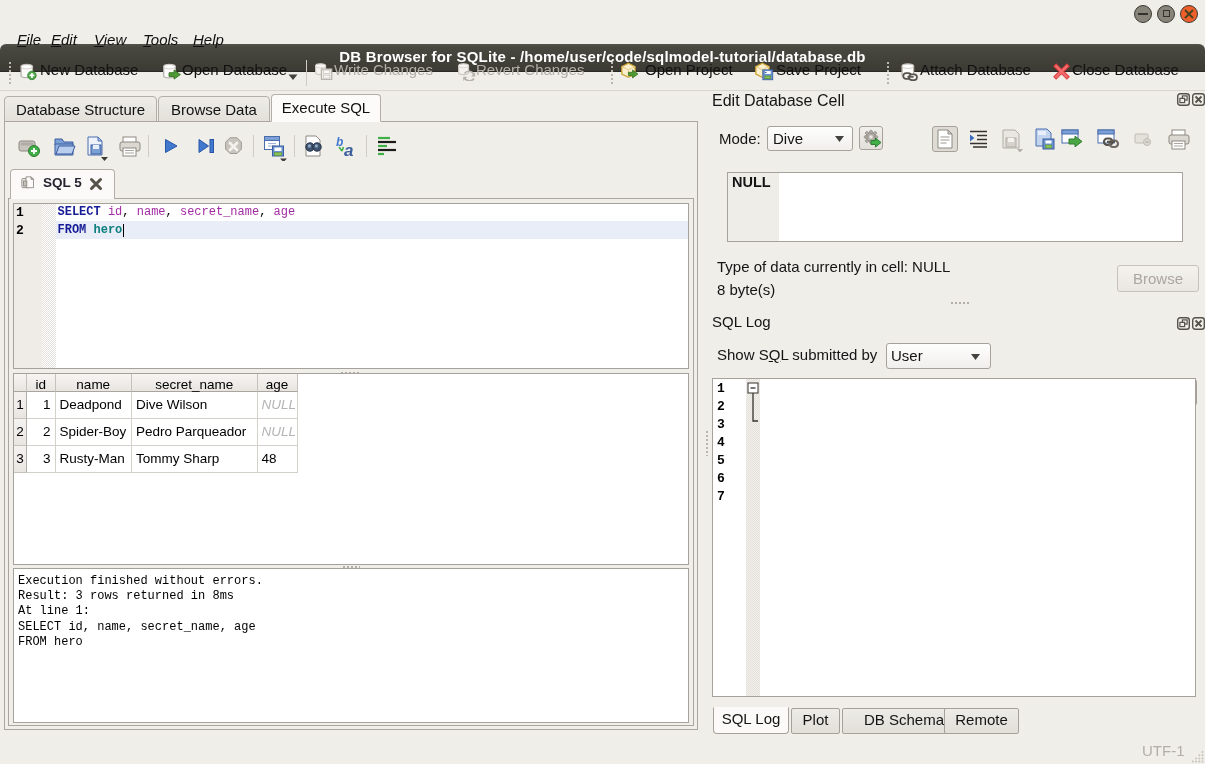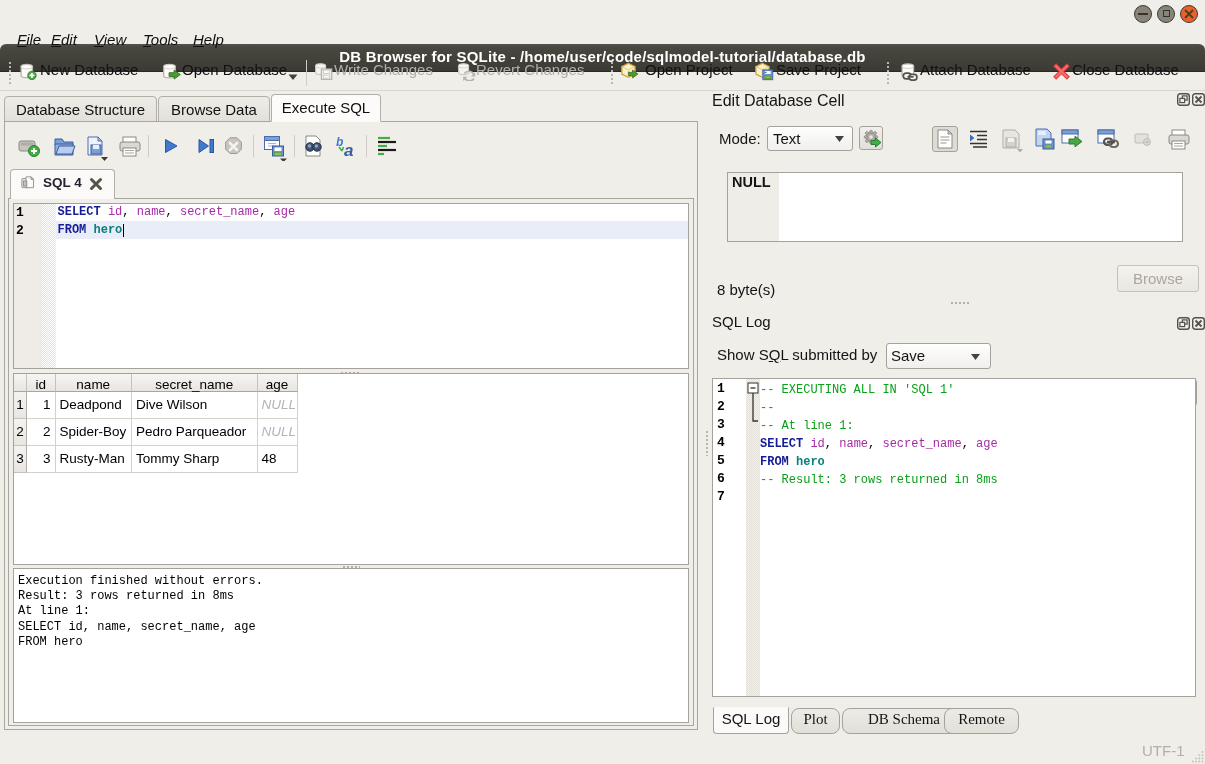--- a/index.html
+++ b/index.html
@@ -32,21 +32,21 @@
 .hcell { position:absolute; top:0; height:18px; background:linear-gradient(#f7f5f2,#e8e5e1);
   border-right:1px solid #c6c2bb; border-bottom:1px solid #aaa69f; text-align:center; line-height:21px; color:#000; }
 .rhcell { position:absolute; left:0; width:13px; height:27px; background:linear-gradient(#f5f3f0,#e9e6e2);
   border-right:1px solid #b3aea8; border-bottom:1px solid #c6c2bb; text-align:center; line-height:26px; color:#000; }
 .dcell { position:absolute; height:27px; border-right:1px solid #d4d0ca; border-bottom:1px solid #d4d0ca;
   line-height:26px; padding:0 4px; color:#000; }
 .nullc { color:#b4b4b4; font-style:italic; }
 .checker { background-color:#fff; background-image:linear-gradient(45deg,#e5e2dd 25%,transparent 25%,transparent 75%,#e5e2dd 75%), linear-gradient(45deg,#e5e2dd 25%,transparent 25%,transparent 75%,#e5e2dd 75%); background-position:0 0,1px 1px; background-size:2px 2px; }
 .checker2 { background-color:#f3f1ed; background-image:linear-gradient(45deg,#e3e0da 25%,transparent 25%,transparent 75%,#e3e0da 75%), linear-gradient(45deg,#e3e0da 25%,transparent 25%,transparent 75%,#e3e0da 75%); background-position:0 0,1px 1px; background-size:2px 2px; }
 .btab { top:617px; height:26px; background:linear-gradient(#edebe7,#e2dfd9); border:1px solid #a6a29b;
-  border-radius:8px; text-align:center; line-height:21px; font-size:15px; color:#141414;font-family:Liberation Serif, serif; }
+  border-radius:2px; text-align:center; line-height:21px; font-size:15px; color:#141414; }
 </style>
 </head>
 <body>
 <div class="abs" id="titlebar">
     <div id="titletext">DB Browser for SQLite - /home/user/code/sqlmodel-tutorial/database.db</div>
   </div>
 
 <div class="abs winbtn" style="left:1134px; background:#888479; border:1px solid #3c3b36;"></div>
 <div class="abs winbtn" style="left:1157px; background:#888479; border:1px solid #3c3b36;"></div>
 <div class="abs winbtn" style="left:1180px; background:#ee5f2b; border:1px solid #3c3b36;"></div>
@@ -207,21 +207,21 @@
     <path d="M1 18 h6" stroke="#3faf46" stroke-width="2.2"></path>
   </svg>
 
   <div class="abs" style="left:6px; top:46px; width:105px; height:30px; background:#fbfaf9; border:1px solid #b3aea8; border-bottom:none; border-radius:4px 4px 0 0;"></div>
   <svg class="abs" style="left:17px; top:53px;" width="15" height="15" viewBox="0 0 18 18">
     <rect x="1" y="3" width="9" height="11" rx="1" fill="#e9e6e2" stroke="#8a867f"></rect>
     <path d="M6 1 h6 l3 3 v10 h-9 z" fill="#fcfbfa" stroke="#8a867f"></path>
     <path d="M12 1 l3 3 h-3 z" fill="#d5d1cb" stroke="#8a867f"></path>
     <rect x="3" y="6" width="4" height="6" fill="#c6c2bb" stroke="#8a867f"></rect>
   </svg>
-  <div class="abs" style="left:39px; top:52px; font-size:13.5px; font-weight:bold; color:#26242f;">SQL 4</div>
+  <div class="abs" style="left:39px; top:52px; font-size:13.5px; font-weight:bold; color:#26242f;">SQL 5</div>
   <svg class="abs" style="left:85px; top:54px;" width="14" height="14" viewBox="0 0 14 14">
       <path d="M2.5 2.5 L11.5 11.5 M11.5 2.5 L2.5 11.5" stroke="#555248" stroke-width="3" stroke-linecap="round"></path>
     </svg>
 
   <div class="abs" style="left:4px; top:75px; width:686px; height:528px; border:1px solid #aaa69f; background:#f0eee9; z-index:-1;"></div>
 
   <div class="whitebox" style="left:9px; top:80px; width:676px; height:166px; border-color:#a5a19b;">
     <div class="abs" style="left:0; top:0; width:28px; height:164px; background:#efece7;"></div>
     <div class="abs checker" style="left:28px; top:0; width:14px; height:164px;"></div>
     <div class="abs mono" style="left:2px; top:0px; font-size:13px; font-weight:bold; line-height:18px; color:#000;">1<br>2</div>
@@ -271,21 +271,21 @@
     <rect x="0.7" y="0.7" width="11.6" height="11.6" rx="2.5" fill="none" stroke="#55524c" stroke-width="1.4"></rect>
     <rect x="5.4" y="2.9" width="4.7" height="4.2" fill="none" stroke="#55524c" stroke-width="1.2"></rect>
     <rect x="2.9" y="5.4" width="4.7" height="4.2" fill="#f0eee9" stroke="#55524c" stroke-width="1.2"></rect>
   </svg>
   <svg class="abs" style="left:491.5px; top:2px;" width="13" height="13" viewBox="0 0 13 13">
     <rect x="0.7" y="0.7" width="11.6" height="11.6" rx="2.5" fill="none" stroke="#55524c" stroke-width="1.4"></rect>
     <path d="M3.5 3.5 L9.5 9.5 M9.5 3.5 L3.5 9.5" stroke="#55524c" stroke-width="1.8"></path>
   </svg>
   <div class="abs" style="left:19px; top:39px; font-size:15px; color:#141414;">Mode:</div>
   <div class="abs" style="left:67px; top:35px; width:86px; height:25px; background:linear-gradient(#fefefe,#f1efec); border:1px solid #a6a29b; border-radius:3px;">
-    <span style="position:absolute; left:5px; top:3px; font-size:15px; color:#141414;">Text</span>
+    <span style="position:absolute; left:5px; top:3px; font-size:15px; color:#141414;">Dive</span>
     <svg style="position:absolute; right:8px; top:9px;" width="9" height="6">
         <path d="M0 0 h9 l-4.5 6 z" fill="#44423d"></path>
       </svg>
   </div>
   <div class="abs" style="left:159px; top:35px; width:24px; height:24px; background:linear-gradient(#f2f0ec,#e2dfd9); border:1px solid #a6a29b; border-radius:3px;">
     <svg style="position:absolute; left:2px; top:2px;" width="20" height="20" viewBox="0 0 20 20">
       <g fill="#b1ada6" stroke="#8d8982" stroke-width="0.8">
       <circle cx="9" cy="8" r="4.6"></circle>
       <rect x="7.7" y="1.4" width="2.6" height="3" rx="0.8"></rect>
           <rect x="7.7" y="11.6" width="2.6" height="3" rx="0.8"></rect>
@@ -344,57 +344,52 @@
     <rect x="5" y="1" width="13" height="6" fill="#fff" stroke="#8d8982"></rect>
     <rect x="2" y="6" width="20" height="9" rx="2" fill="#dbd7d1" stroke="#8d8982"></rect>
     <rect x="5" y="12" width="13" height="8" fill="#fff" stroke="#8d8982"></rect>
     <path d="M7 14.5 h9 M7 17 h9" stroke="#aaa69f"></path>
   </svg>
 
   <div class="abs" style="left:27px; top:81px; width:456px; height:70px; background:#fff; border:1px solid #a6a29b;">
     <div style="position:absolute; left:0; top:0; width:51px; height:68px; background:#efede8;"></div>
     <div style="position:absolute; left:4px; top:1px; font-size:14.5px; font-weight:bold; color:#141414;">NULL</div>
   </div>
+  <div class="abs" style="left:17px; top:167px; font-size:15px; color:#141414;">Type of data currently in cell: NULL</div>
   <div class="abs" style="left:17px; top:190px; font-size:15px; color:#141414;">8 byte(s)</div>
   <div class="abs" style="left:417px; top:174px; width:82px; height:27px; background:linear-gradient(#f4f2ee,#eae7e2); border:1px solid #c6c2bb; border-radius:3px; text-align:center; line-height:26px; font-size:15px; color:#aaa59e;">Browse</div>
   <div class="abs handle" style="left:250px; top:210px; width:20px; height:4px; background-image:radial-gradient(circle,#b3aea8 1px,transparent 1.2px); background-size:4px 4px;"></div>
 
   <div class="abs" style="left:12px; top:222px; font-size:15px; color:#141414;">SQL Log</div>
   <svg class="abs" style="left:477px; top:226px;" width="13" height="13" viewBox="0 0 13 13">
     <rect x="0.7" y="0.7" width="11.6" height="11.6" rx="2.5" fill="none" stroke="#55524c" stroke-width="1.4"></rect>
     <rect x="5.4" y="2.9" width="4.7" height="4.2" fill="none" stroke="#55524c" stroke-width="1.2"></rect>
     <rect x="2.9" y="5.4" width="4.7" height="4.2" fill="#f0eee9" stroke="#55524c" stroke-width="1.2"></rect>
   </svg>
   <svg class="abs" style="left:491.5px; top:226px;" width="13" height="13" viewBox="0 0 13 13">
     <rect x="0.7" y="0.7" width="11.6" height="11.6" rx="2.5" fill="none" stroke="#55524c" stroke-width="1.4"></rect>
     <path d="M3.5 3.5 L9.5 9.5 M9.5 3.5 L3.5 9.5" stroke="#55524c" stroke-width="1.8"></path>
   </svg>
   <div class="abs" style="left:17px; top:255px; font-size:15px; color:#141414;">Show S<u>Q</u>L submitted by</div>
   <div class="abs" style="left:186px; top:252px; width:105px; height:26px; background:linear-gradient(#fefefe,#f1efec); border:1px solid #a6a29b; border-radius:3px;">
-    <span style="position:absolute; left:4px; top:3px; font-size:15px; color:#141414;">Save</span>
+    <span style="position:absolute; left:4px; top:3px; font-size:15px; color:#141414;">User</span>
     <svg style="position:absolute; right:10px; top:10px;" width="9" height="6">
         <path d="M0 0 h9 l-4.5 6 z" fill="#44423d"></path>
       </svg>
   </div>
   <div class="abs" style="left:417px; top:252px; width:80px; height:27px; background:linear-gradient(#fdfdfc,#ebe8e3); border:1px solid #a6a29b; border-radius:3px; text-align:center; line-height:26px; font-size:15px; color:#141414;margin-top:36px;"><u>C</u>lear</div>
 
   <div class="abs" style="left:12px; top:287px; width:484px; height:319px; background:#fff; border:1px solid #a6a29b;">
     <div class="checker2" style="position:absolute; left:33px; top:0; width:14px; height:317px;"></div>
     <div class="mono" style="position:absolute; left:4px; top:1px; font-size:13px; font-weight:bold; line-height:18px; color:#000;">1<br>2<br>3<br>4<br>5<br>6<br>7</div>
     <svg style="position:absolute; left:34px; top:3px;" width="13" height="42" viewBox="0 0 13 42">
       <rect x="1" y="1" width="10" height="10" fill="#fff" stroke="#35332e"></rect>
       <path d="M3.5 6 h5" stroke="#3c3b36" stroke-width="1.4"></path>
       <path d="M6 11 V 39 h5" stroke="#35332e" fill="none" stroke-width="1.3"></path>
     </svg>
-    <div class="mono" style="position:absolute; left:47px; top:2px; font-size:12px; line-height:18px; white-space:pre;"><span style="color:#0aa019">-- EXECUTING ALL IN 'SQL 1'</span>
-<span style="color:#0aa019">--</span>
-<span style="color:#0aa019">-- At line 1:</span>
-<b style="color:#151c96">SELECT</b> <span style="color:#a32ba3">id</span>, <span style="color:#a32ba3">name</span>, <span style="color:#a32ba3">secret_name</span>, <span style="color:#a32ba3">age</span>
-<b style="color:#151c96">FROM</b> <b style="color:#0b7e7e">hero</b>
-<span style="color:#0aa019">-- Result: 3 rows returned in 8ms</span></div>
   </div>
 
   <div class="abs" style="left:13px; top:616px; width:76px; height:27px; background:#fbfaf9; border:1px solid #a6a29b; border-top:1px solid #fbfaf9; border-radius:0 0 4px 4px; text-align:center; line-height:22px; font-size:15px; color:#141414;">SQL Log</div>
   <div class="abs btab" style="left:91px; width:49px;">Plot</div>
   <div class="abs btab" style="left:142px; width:124px;">DB Schema</div>
   <div class="abs btab" style="left:244px; width:75px;">Remote</div>
   <div class="abs handle" style="left:5px; top:339px; width:4px; height:26px;"></div>
 </div>
 <svg class="abs" style="left:1191px; top:750px;" width="13" height="13" viewBox="0 0 13 13">
   <g fill="#c6c2bb">

